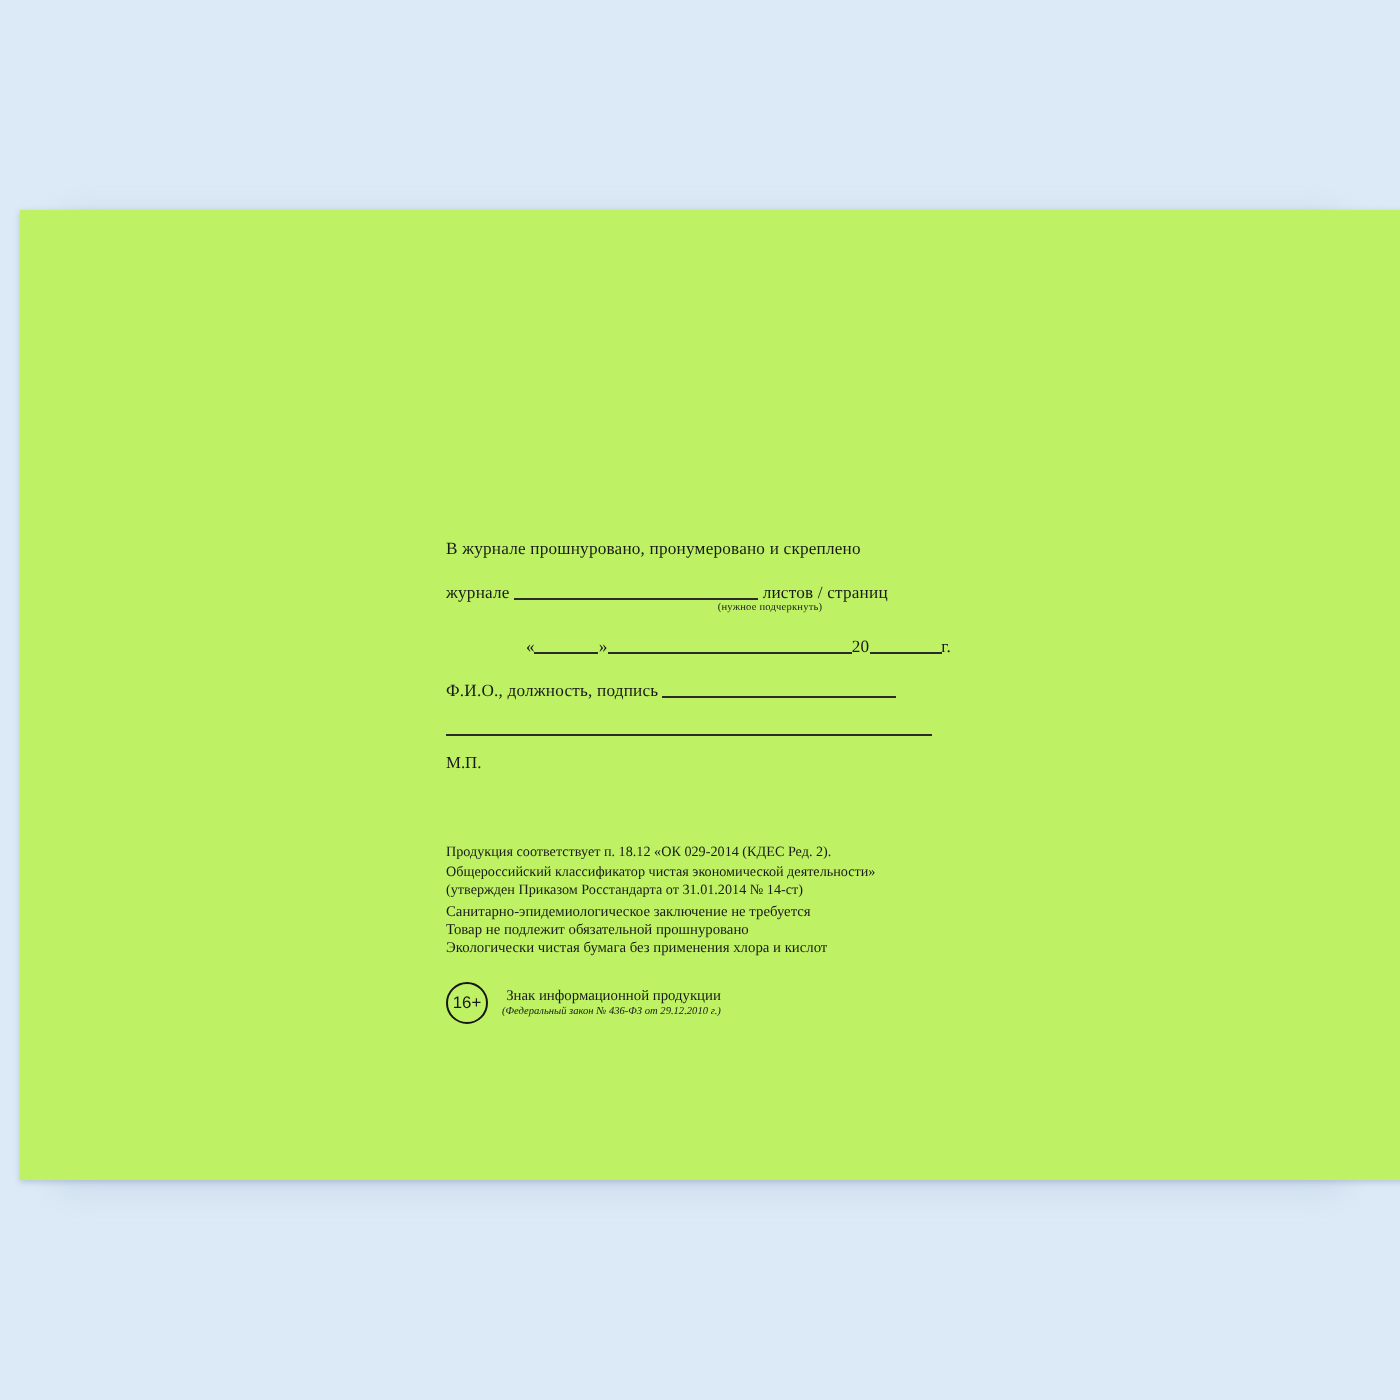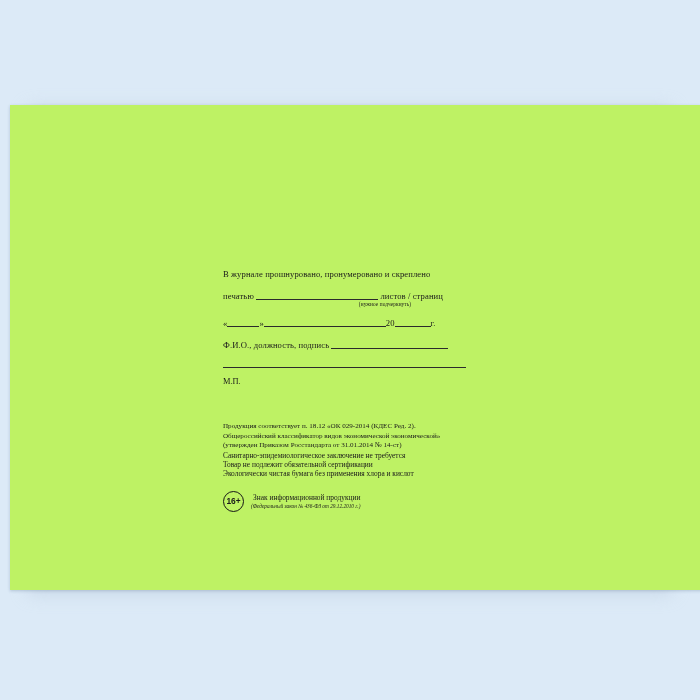--- a/index.html
+++ b/index.html
@@ -96,21 +96,21 @@
   }
   .mark-circle {
     width: 19px;
     height: 19px;
     border-radius: 50%;
     border: 1.4px solid #161616;
     display: flex;
     align-items: center;
     justify-content: center;
     font-size: 8.4px;
-    font-weight: bold;
+    font-weight: normal;
     font-family: "Liberation Sans", sans-serif;
     flex: 0 0 auto;
   }
   .mark-text {
     margin-left: 7px;
   }
   .mark-title {
     font-size: 7.4px;
     white-space: nowrap;
     text-align: right;
@@ -134,50 +134,50 @@
 <div class="stage">
   <div class="page-shadow"></div>
 
   <div class="page">
     <div class="content">
 
       <div class="line blk">В журнале прошнуровано, пронумеровано и скреплено</div>
 
       <div class="blk">
         <div class="line">
-          <span>печатью</span>
+          <span>журнале</span>
           <span class="u" style="width:122px;"></span>
           <span>листов / страниц</span>
         </div>
         <div class="sub-wrap">
           <div class="sub">(нужное подчеркнуть)</div>
         </div>
       </div>
 
-      <div class="line blk" style="margin-top:8px;">
+      <div class="line blk" style="margin-top:8px;margin-left:40px;">
         <span>«</span><span class="u" style="width:32px;"></span><span>»</span><span class="u" style="width:122px;"></span><span>20</span><span class="u" style="width:36px;"></span><span>г.</span>
       </div>
 
       <div class="line" style="margin-top:10px;font-family:Liberation Serif, serif;">
         <span>Ф.И.О., должность, подпись</span>
         <span class="u" style="width:117px;"></span>
       </div>
 
       <div class="rule" style="width:243px;margin-top:16px;"></div>
 
       <div class="mp">М.П.</div>
 
       <div class="small-blk">
         <div class="small">Продукция соответствует п. 18.12 «ОК 029-2014 (КДЕС Ред. 2).</div>
-        <div class="small">Общероссийский классификатор видов экономической экономической»</div>
+        <div class="small">Общероссийский классификатор чистая экономической деятельности»</div>
         <div class="small ital">(утвержден Приказом Росстандарта от 31.01.2014 № 14-ст)</div>
       </div>
 
       <div class="para">Санитарно-эпидемиологическое заключение не требуется</div>
-      <div class="para">Товар не подлежит обязательной сертификации</div>
+      <div class="para">Товар не подлежит обязательной прошнуровано</div>
       <div class="para">Экологически чистая бумага без применения хлора и кислот</div>
 
       <div class="mark-row">
         <div class="mark-circle">16+</div>
         <div class="mark-text">
           <div class="mark-title">Знак информационной продукции</div>
           <div class="mark-sub">(Федеральный закон № 436-ФЗ от 29.12.2010 г.)</div>
         </div>
       </div>
 

